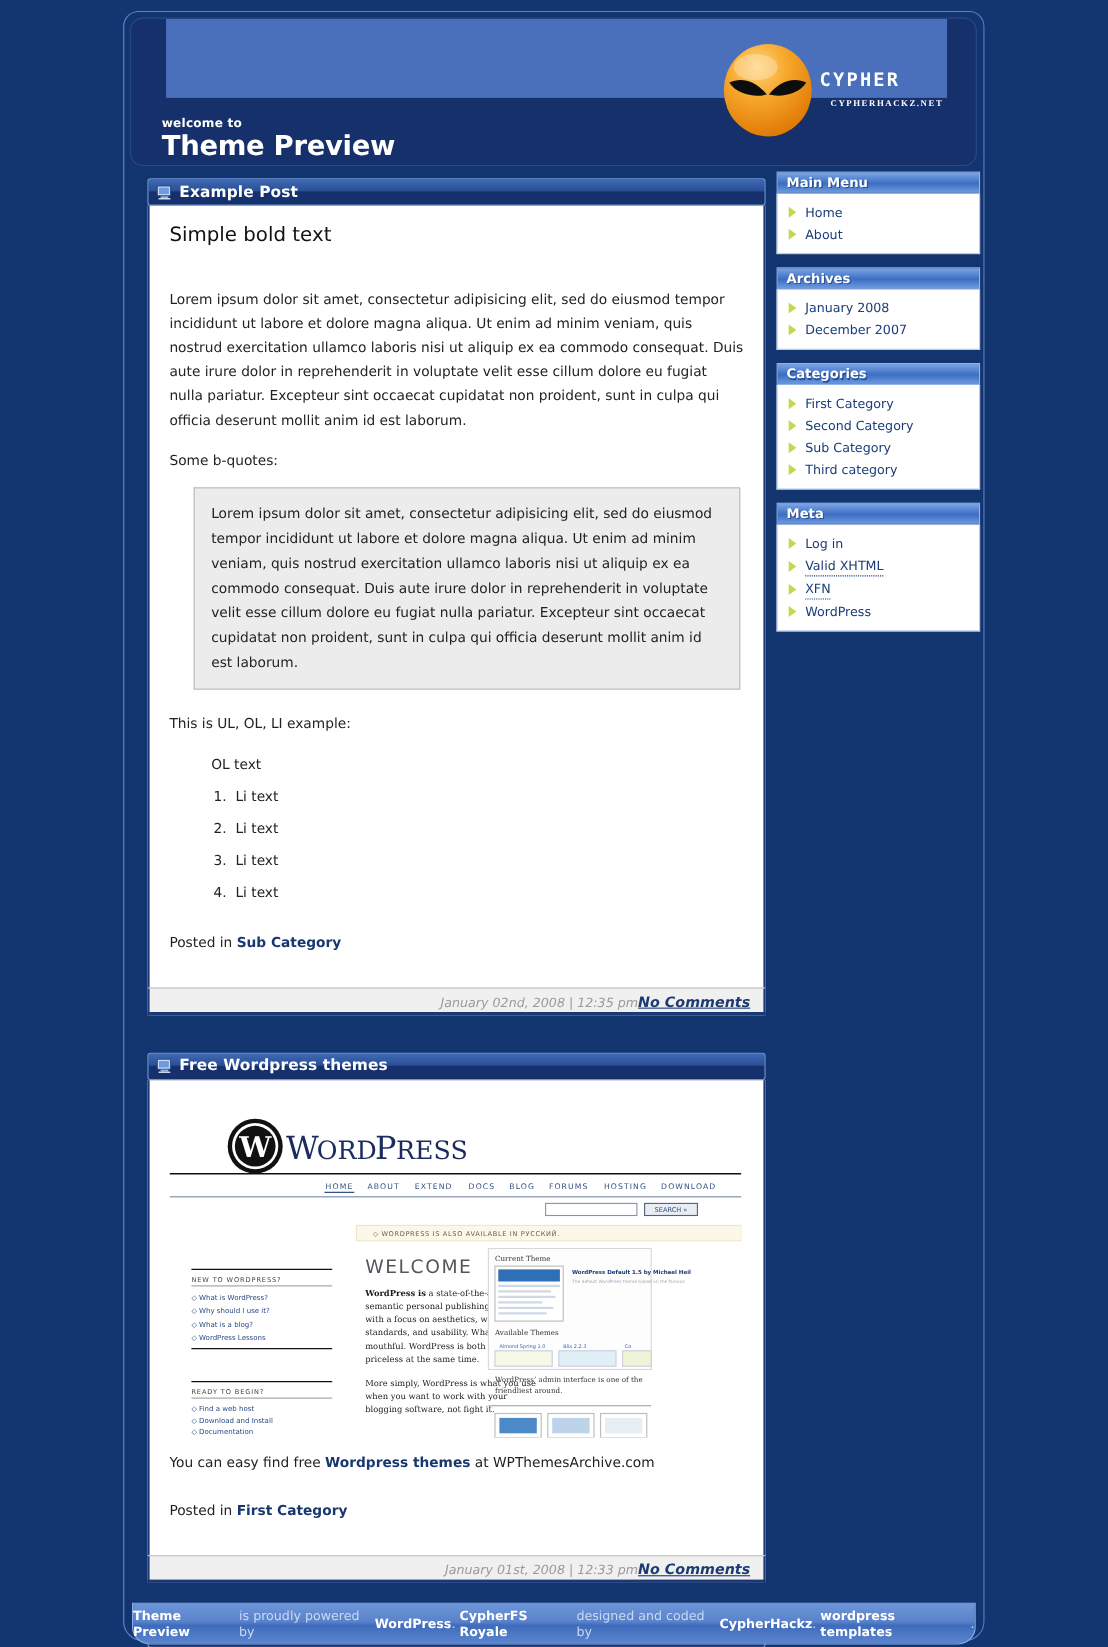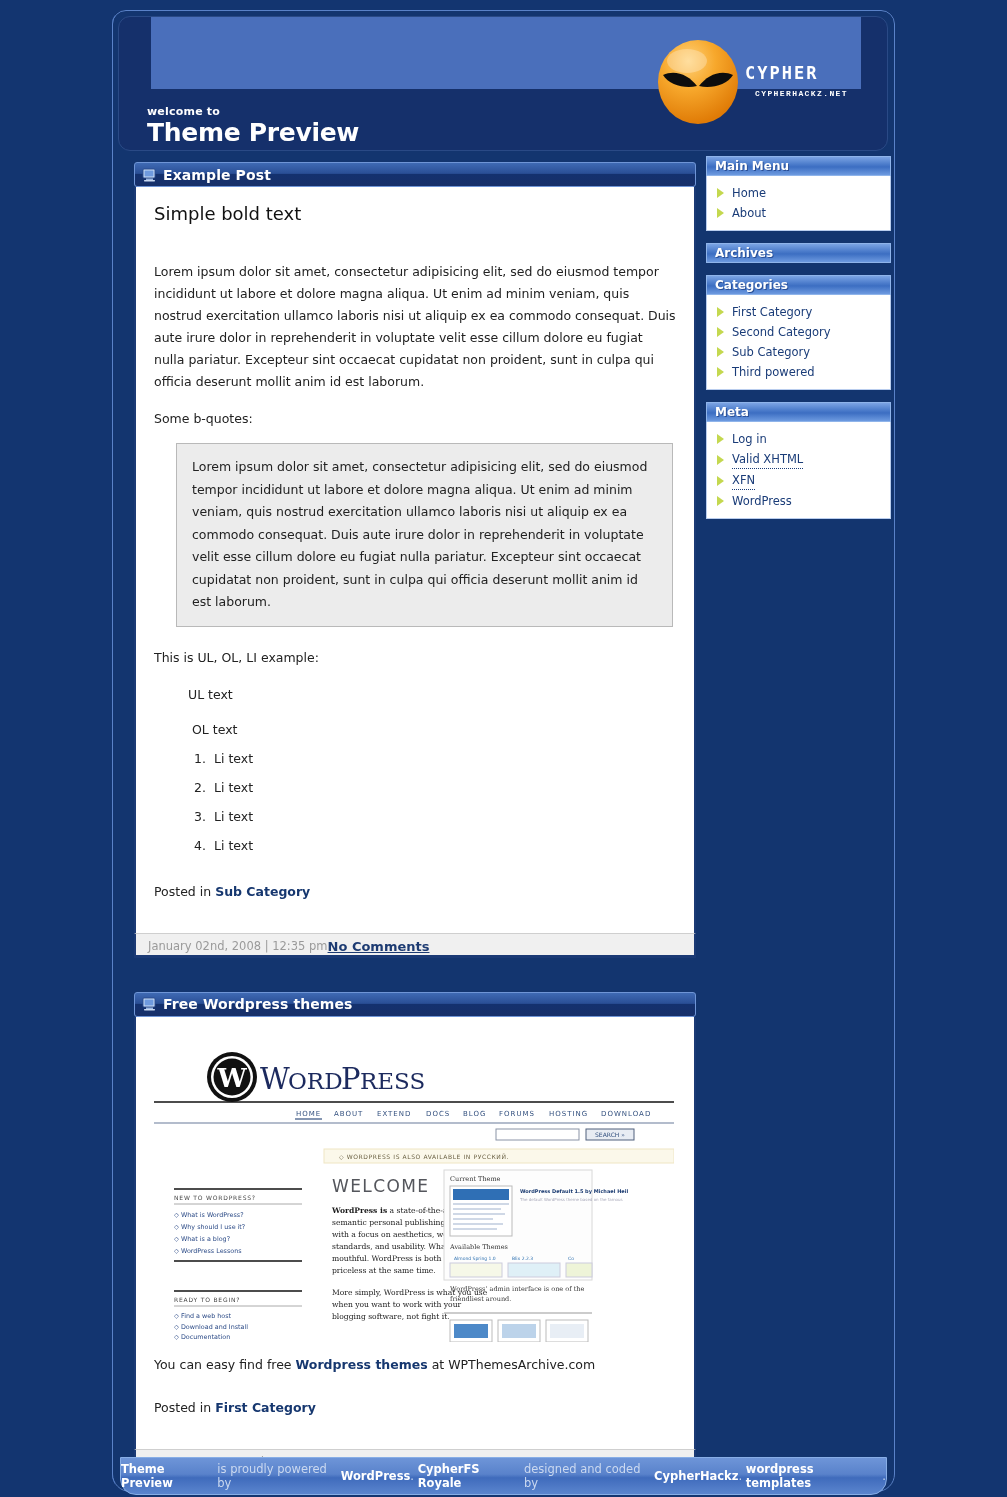--- a/index.html
+++ b/index.html
@@ -57,21 +57,21 @@
   #logo-text {
     position:absolute; left:98px; top:26px;
     color:#ffffff; font-size:17px; font-weight:bold;
     letter-spacing:2px;
     font-family:"DejaVu Sans Mono","Liberation Mono",monospace;
   }
   #logo-sub {
     position:absolute; left:108px; top:52px;
     color:#ffffff; font-size:8px; font-weight:bold;
     letter-spacing:1.4px;
-    font-family:Liberation Mono, monospace;
+    font-family:Liberation Serif, serif;
     text-align:center;
   }
 
   
   #content { position:absolute; left:22px; top:152px; width:562px; }
   #sidebar { position:absolute; left:594px; top:146px; width:185px; }
 
   
   .post { margin-bottom:34px; }
   .post-head {
@@ -116,23 +116,24 @@
   .posted-in { margin:0; padding:6px 0 9px 0; font-size:12.5px; color:#222; }
   .posted-in a { color:#16376f; font-weight:bold; text-decoration:none; }
 
   .post-foot {
     background:#f0f0f0;
     border:1px solid #cfcfcf;
     border-left:2px solid #1b3a75;
     border-right:2px solid #1b3a75;
     border-bottom:3px solid #1b3a75;
     height:25px;
-    display:flex; align-items:center; justify-content:flex-start;
+    display:flex; align-items:center; justify-content:flex-end;
     padding:4px 12px 0 12px;
     font-size:11.5px;
+    font-style:italic;
   }
   .post-date { color:#9a9a9a; }
   .post-comments { color:#1d3b72; font-weight:bold; font-size:13px; }
 
   
   .wp-shot {
     width:100%; height:305px; background:#fff;
     border:0; margin:4px 0 12px 0;
     position:relative; overflow:hidden;
   }
@@ -225,23 +226,20 @@
          <rect x="2" y="12" width="11" height="1.4" rx=".6" fill="#c9d9f2"></rect>
        </svg>
        <div class="post-title">Example Post</div>
      </div>
      <div class="post-body">
        <div class="strongline">Simple bold text</div>
        <p>Lorem ipsum dolor sit amet, consectetur adipisicing elit, sed do eiusmod tempor incididunt ut labore et dolore magna aliqua. Ut enim ad minim veniam, quis nostrud exercitation ullamco laboris nisi ut aliquip ex ea commodo consequat. Duis aute irure dolor in reprehenderit in voluptate velit esse cillum dolore eu fugiat nulla pariatur. Excepteur sint occaecat cupidatat non proident, sunt in culpa qui officia deserunt mollit anim id est laborum.</p>
        <p class="tight">Some b-quotes:</p>
        <blockquote>Lorem ipsum dolor sit amet, consectetur adipisicing elit, sed do eiusmod tempor incididunt ut labore et dolore magna aliqua. Ut enim ad minim veniam, quis nostrud exercitation ullamco laboris nisi ut aliquip ex ea commodo consequat. Duis aute irure dolor in reprehenderit in voluptate velit esse cillum dolore eu fugiat nulla pariatur. Excepteur sint occaecat cupidatat non proident, sunt in culpa qui officia deserunt mollit anim id est laborum.</blockquote>
        <p>This is UL, OL, LI example:</p>
-       <ul class="demo">
-         <li>UL text</li>
-       </ul>
        <div class="ol-label">OL text</div>
        <ol class="demo">
          <li>Li text</li>
          <li>Li text</li>
          <li>Li text</li>
          <li>Li text</li>
        </ol>
        <p class="posted-in" style="margin-top:18px">
          <span>Posted in</span>
          <a href="#">Sub Category</a>
@@ -414,20 +412,30 @@
             <span class="tri"></span>
             <a href="#">About</a>
           </div>
      </div>
    </div>
 
    <div class="side-block">
      <div class="side-head">
           <span>Archives</span>
         </div>
+     <div class="side-body">
+       <div class="side-item">
+            <span class="tri"></span>
+            <a href="#">January 2008</a>
+          </div>
+       <div class="side-item">
+            <span class="tri"></span>
+            <a href="#">December 2007</a>
+          </div>
+     </div>
    </div>
 
    <div class="side-block">
      <div class="side-head">
           <span>Categories</span>
         </div>
      <div class="side-body">
        <div class="side-item">
             <span class="tri"></span>
             <a href="#">First Category</a>
@@ -435,21 +443,21 @@
        <div class="side-item">
             <span class="tri"></span>
             <a href="#">Second Category</a>
           </div>
        <div class="side-item">
             <span class="tri"></span>
             <a href="#">Sub Category</a>
           </div>
        <div class="side-item">
             <span class="tri"></span>
-            <a href="#">Third powered</a>
+            <a href="#">Third category</a>
           </div>
      </div>
    </div>
 
    <div class="side-block">
      <div class="side-head">
           <span>Meta</span>
         </div>
      <div class="side-body">
        <div class="side-item">

